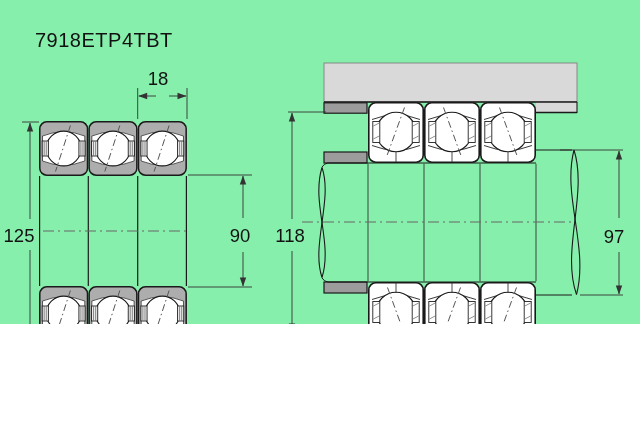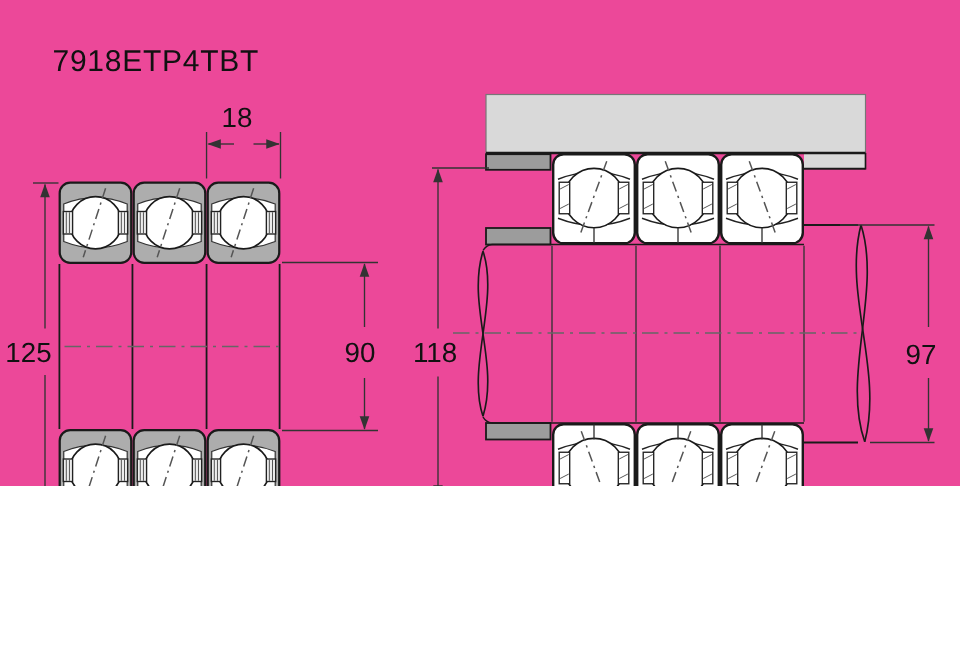--- a/index.html
+++ b/index.html
@@ -1,16 +1,16 @@
 <!DOCTYPE html>
 <html><head>
 <meta charset="utf-8">
 <style>
   html,body{margin:0;padding:0;background:#fff;}
-  .stage{position:relative;width:640px;height:324px;background:#ec4899;overflow:hidden;
+  .stage{position:relative;width:640px;height:324px;background:#86efac;overflow:hidden;
          font-family:"Liberation Sans",sans-serif;}
   svg{display:block;}
   text{font-family:"Liberation Sans",sans-serif;fill:#111;}
   .title-text{font-size:20px;letter-spacing:.5px;}
   .dim-text{font-size:18.5px;}
   .mech{stroke:#1a1a1a;fill:none;}
   .thin{stroke:#333;stroke-width:0.9;fill:none;}
   .cline{stroke:#666;stroke-width:1;stroke-dasharray:11 4 2 4;fill:none;}
   .contact{stroke:#555;stroke-width:1;stroke-dasharray:7 3 1.5 3;fill:none;}
   .arr{fill:#333;stroke:none;}

